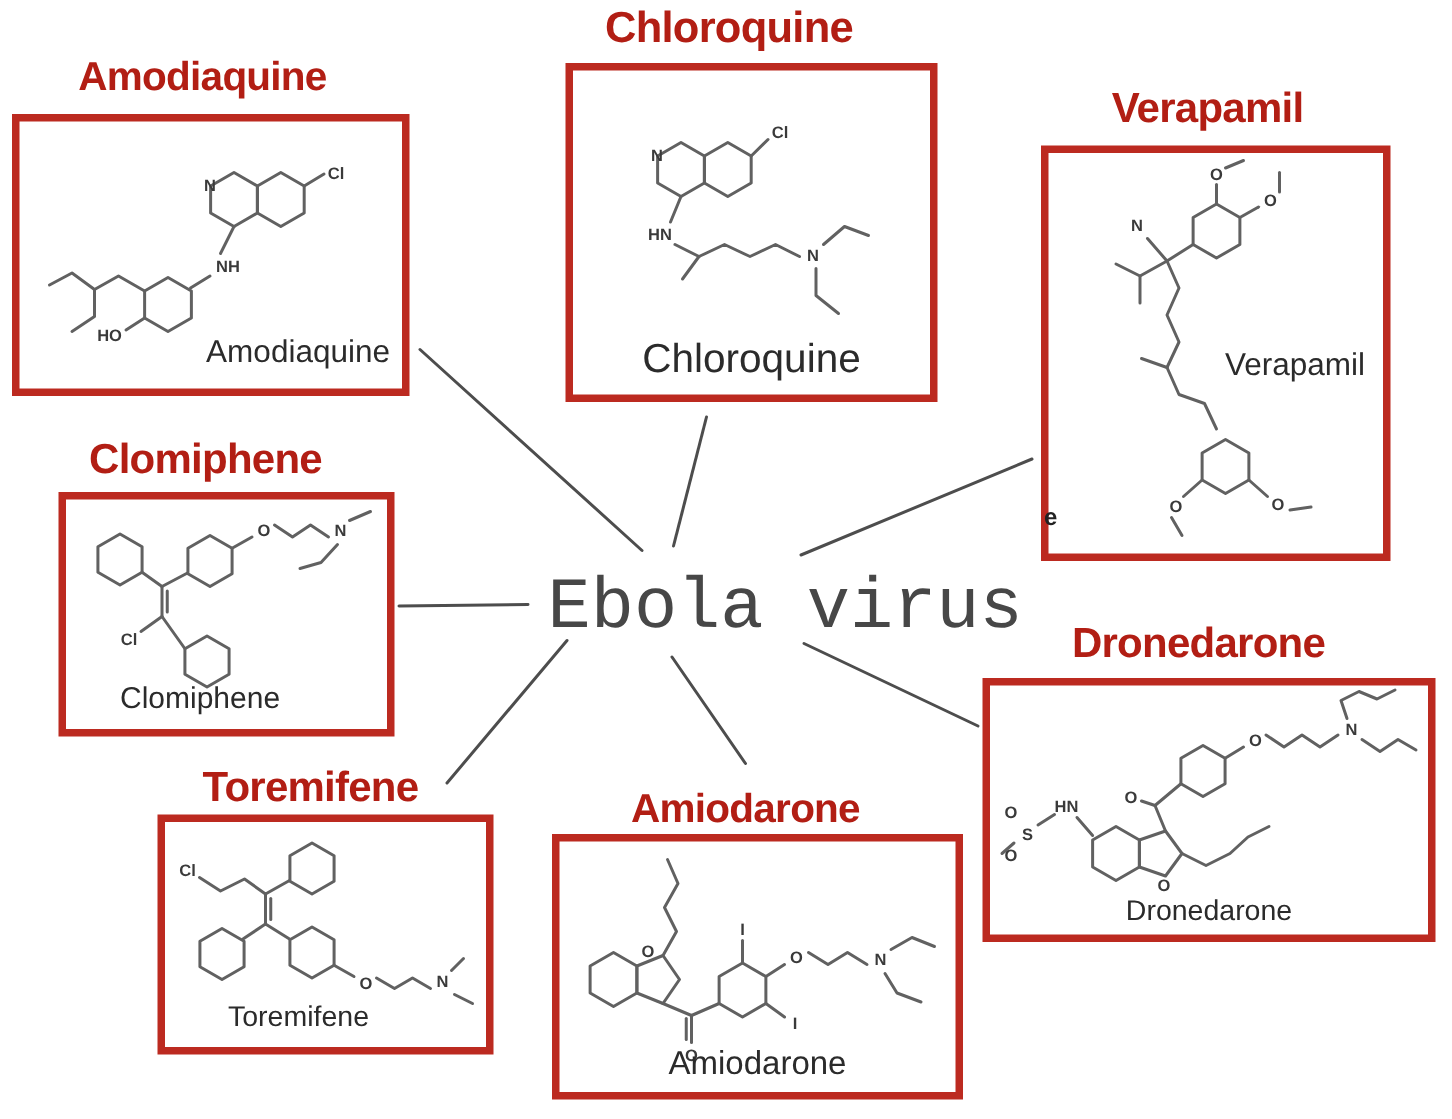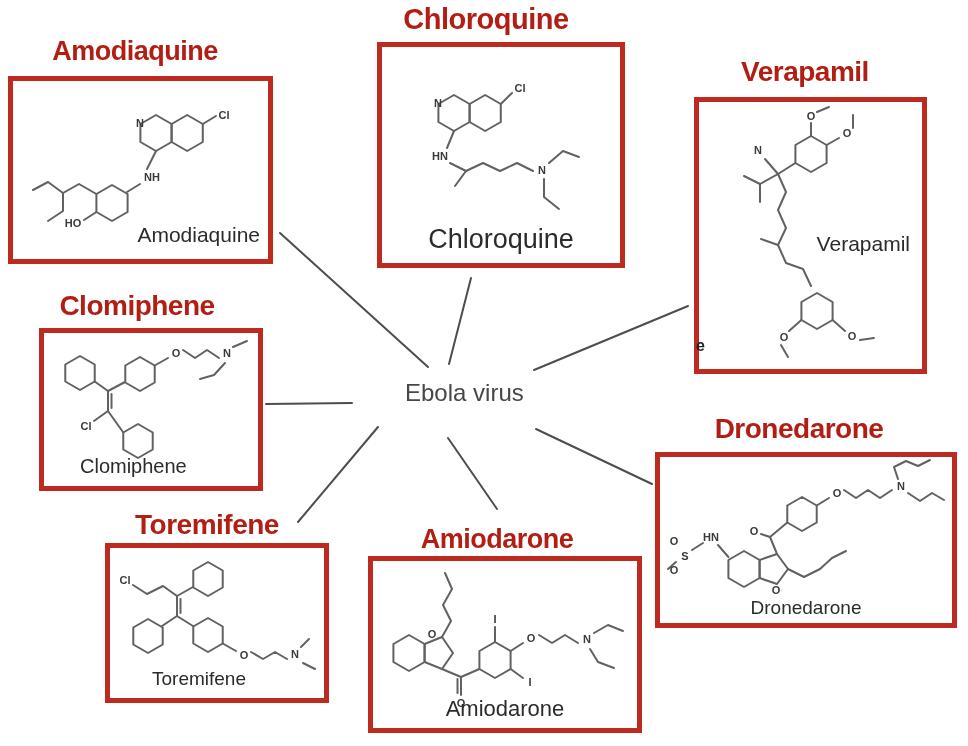--- a/index.html
+++ b/index.html
@@ -33,26 +33,25 @@
   .structure use, .structure polygon{stroke:#616161;stroke-width:2;fill:none;stroke-linejoin:round;}
   .atom{font:700 11px "Liberation Sans",sans-serif;fill:#3a3a3a;text-anchor:middle;stroke:none;}
   .mol-label{
     position:absolute;
     color:#2b2b2b;
     white-space:nowrap;
     z-index:3;
   }
   .center-label{
     position:absolute;
-    font-family:Liberation Sans, sans-serif;
-    font-size:24px;
+    font-family:Liberation Mono, monospace;
+    font-size:48px;
     color:#474747;
     white-space:nowrap;
     z-index:2;
-    margin-left:40px;
   }
   .stray-text{
     position:absolute;
     font:700 16px "Liberation Sans",sans-serif;
     color:#222222;
     z-index:4;
   }
 </style>
 </head>
 <body>

